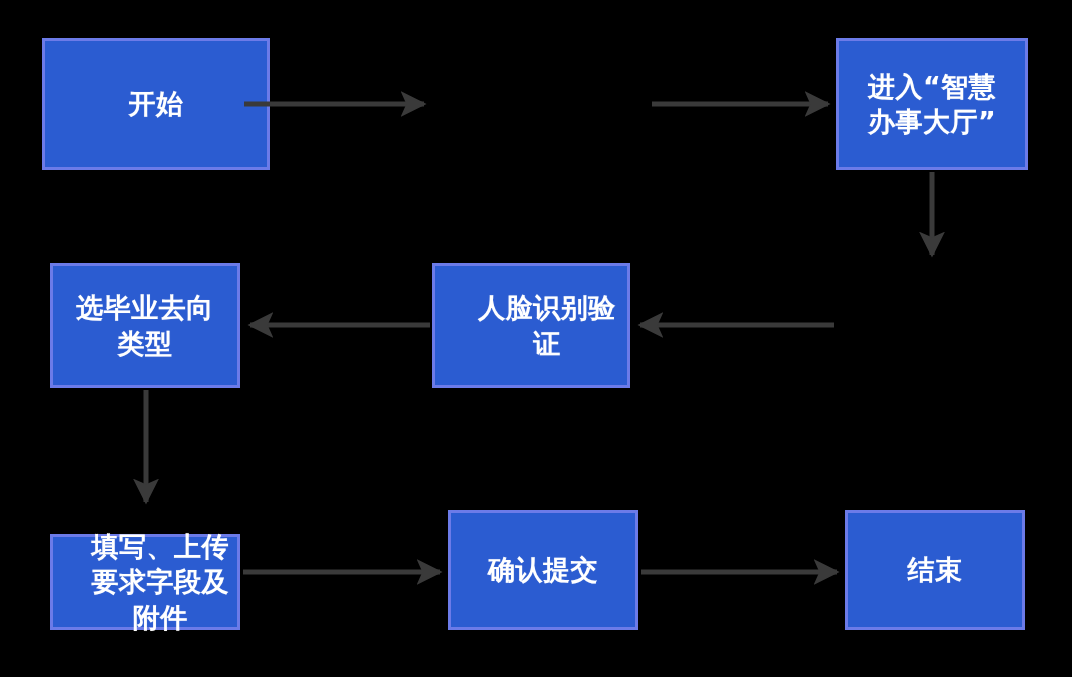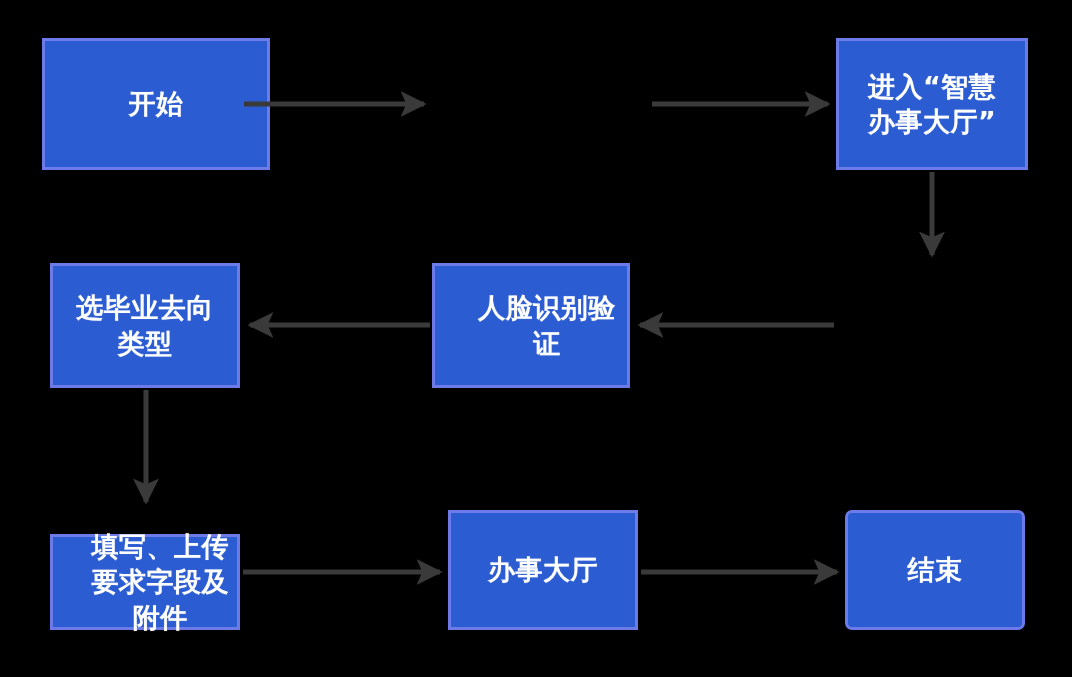--- a/index.html
+++ b/index.html
@@ -72,24 +72,24 @@
 类型</span>
   </div>
 
   <div class="node" style="left:50px; top:534px; width:190px; height:96px;justify-content:flex-end;">
     <span class="node-label">填写、上传
 要求字段及
 附件</span>
   </div>
 
   <div class="node" style="left:448px; top:510px; width:190px; height:120px;">
-    <span class="node-label">办事大厅</span>
+    <span class="node-label">确认提交</span>
   </div>
 
-  <div class="node" style="left:845px; top:510px; width:180px; height:120px;border-radius:7px;">
+  <div class="node" style="left:845px; top:510px; width:180px; height:120px;">
     <span class="node-label">结束</span>
   </div>
 
   <svg class="conn" style="left:0; top:0;" width="1072" height="677" viewBox="0 0 1072 677">
     <defs>
       <marker id="arrowR" viewBox="0 0 10 10" refX="9" refY="5" markerWidth="5.2" markerHeight="5.2" orient="auto-start-reverse">
         <path d="M 0 0 L 10 5 L 0 10 L 2.2 5 z" fill="#3A3A3A"></path>
       </marker>
     </defs>
 

